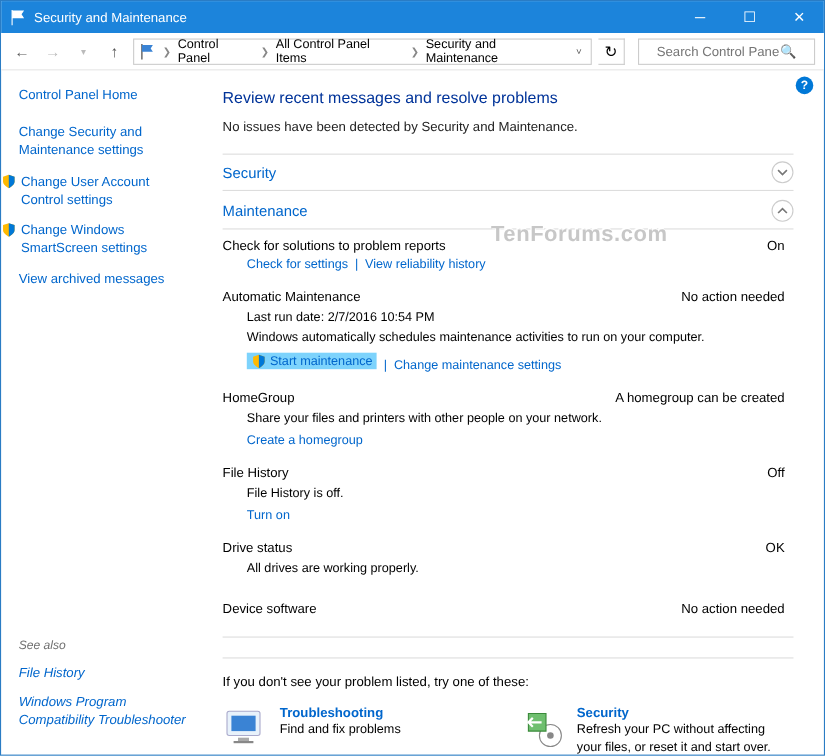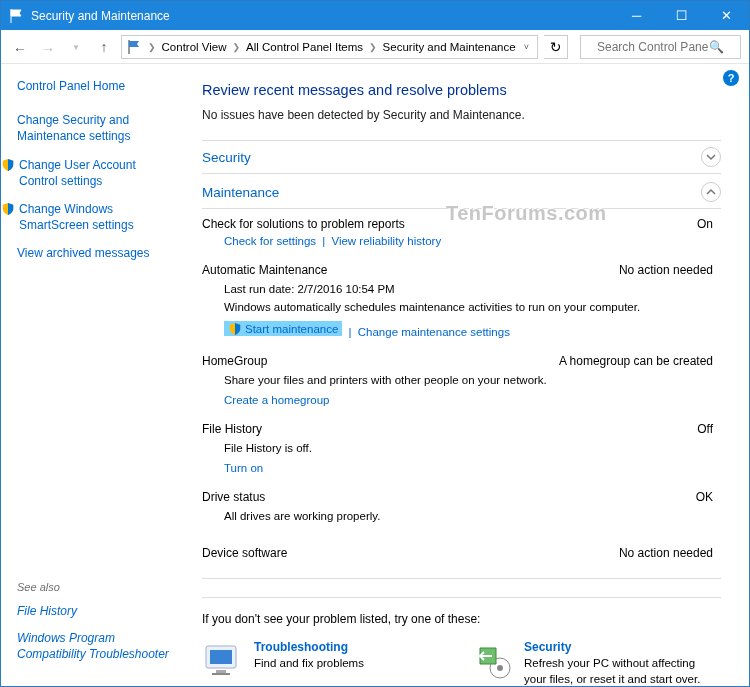--- a/index.html
+++ b/index.html
@@ -85,21 +85,21 @@
   <div class="nav-arrow">←</div>
   <div class="nav-arrow disabled">→</div>
   <div class="nav-arrow disabled" style="font-size:9px;">▾</div>
   <div class="nav-up">↑</div>
   <div class="breadcrumb">
     <svg class="bc-icon" viewBox="0 0 16 16">
         <path d="M3 1 L3 15" stroke="#555" stroke-width="1.2"></path>
         <path d="M3 2 L13 2 L11 5 L13 8 L3 8 Z" fill="#3a83d4"></path>
       </svg>
     <span class="sep">❯</span>
-    <span>Control View</span>
+    <span>Control Panel</span>
     <span class="sep">❯</span>
     <span>All Control Panel Items</span>
     <span class="sep">❯</span>
     <span>Security and Maintenance</span>
     <span style="flex:1"></span>
     <span class="bc-dropdown">˅</span>
   </div>
   <div class="bc-refresh">↻</div>
   <div class="search-box">
     <input placeholder="Search Control Panel" style="">

